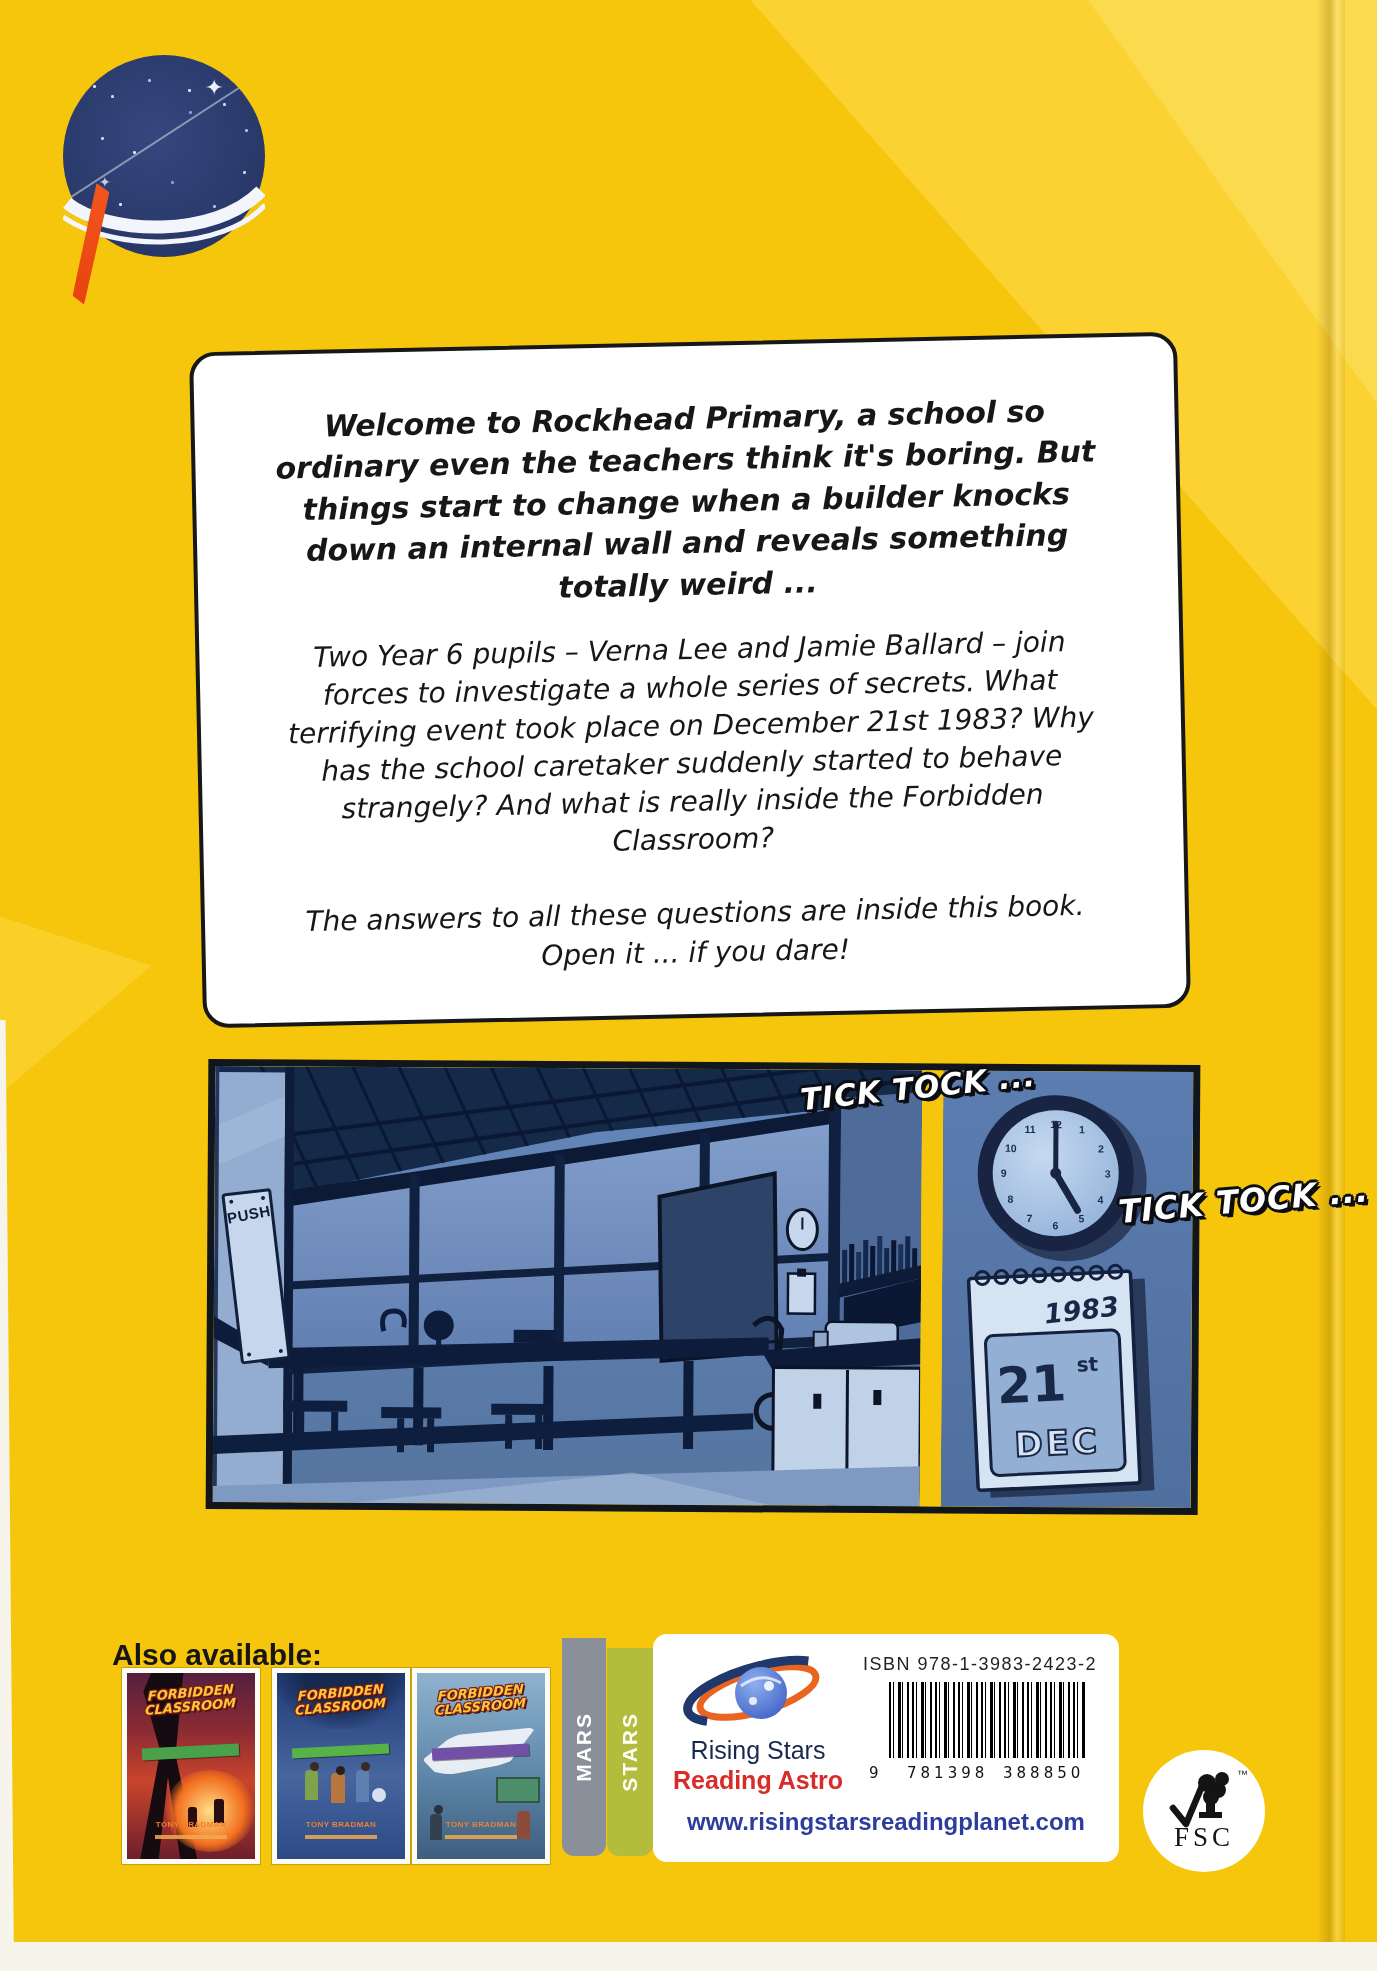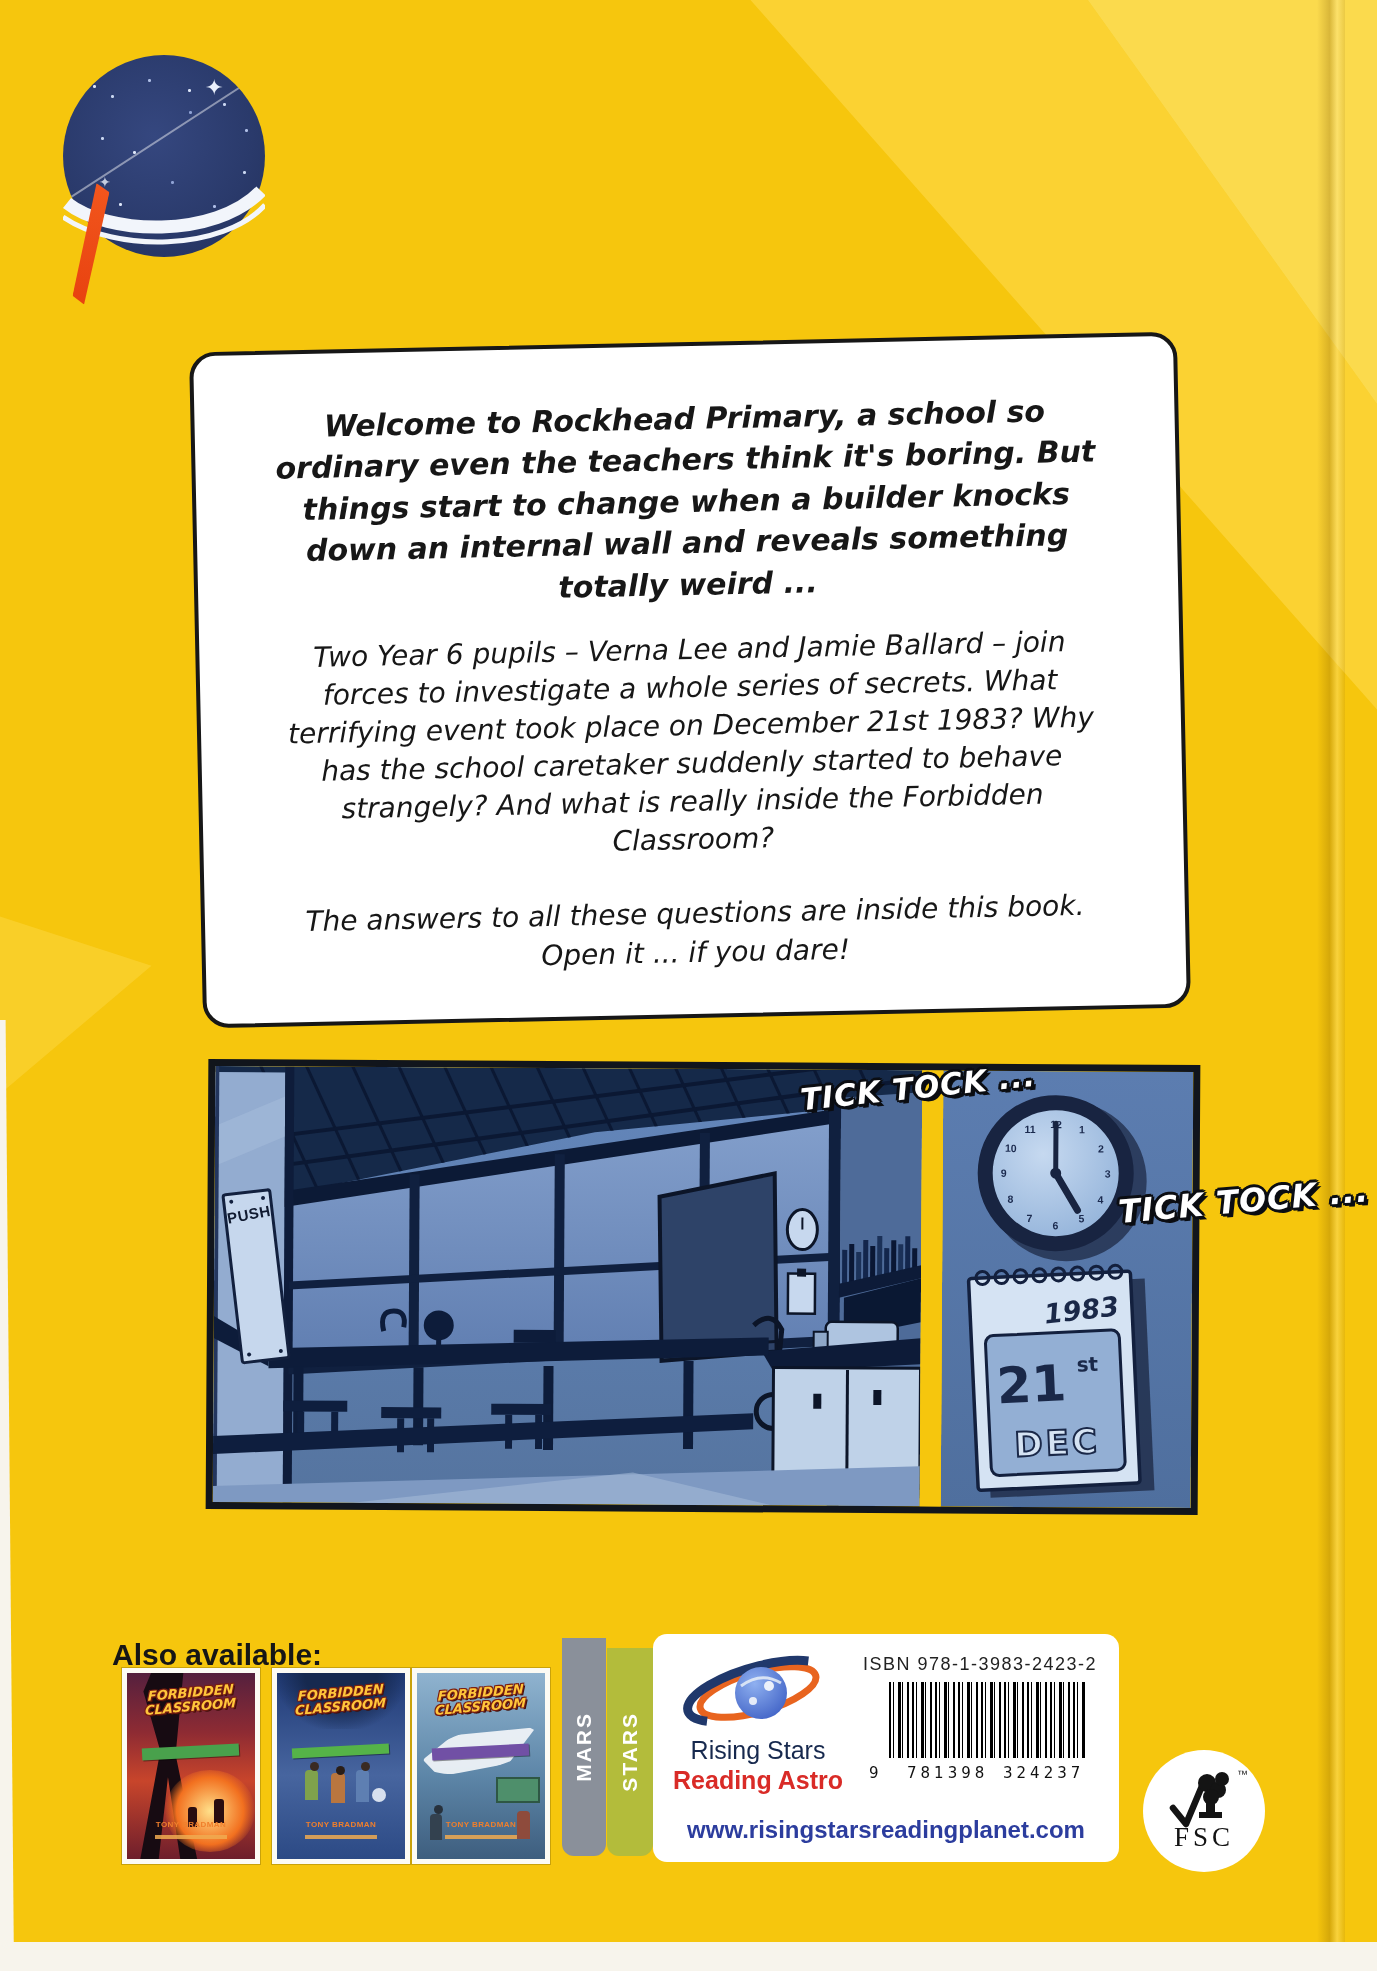--- a/index.html
+++ b/index.html
@@ -82,21 +82,21 @@
 
   .pubbox{left:653px;top:1634px;width:466px;height:228px;background:#FFFFFF;border-radius:14px;z-index:2;}
   .brand1{left:0;top:102px;width:210px;text-align:center;font-size:25px;font-weight:400;color:#17294E;}
   .brand2{left:0;top:132px;width:210px;text-align:center;font-size:25px;font-weight:700;color:#D92B27;}
   .isbn{left:196px;top:20px;width:262px;text-align:center;font-size:18px;letter-spacing:1.5px;color:#222;}
   .barcode{left:214px;top:48px;width:228px;height:106px;}
   .bars{position:absolute;left:22px;top:0;width:196px;height:76px;
      background:repeating-linear-gradient(90deg,#000 0 2px,#fff 2px 4px,#000 4px 5px,#fff 5px 9px,#000 9px 12px,#fff 12px 13px,#000 13px 14px,#fff 14px 18px,#000 18px 20px,#fff 20px 23px);}
   .bdigit{position:absolute;bottom:6px;font-size:15px;letter-spacing:4px;color:#111;font-family:"DejaVu Sans",sans-serif;}
   .bd9{left:2px;}  .bdg1{left:40px;} .bdg2{left:136px;}
-  .website{left:0;bottom:18px;width:100%;text-align:center;font-size:24px;font-weight:700;color:#2C3D9E;}
+  .website{left:0;bottom:26px;width:100%;text-align:center;font-size:24px;font-weight:700;color:#2C3D9E;}
 
   .fsc{left:1143px;top:1750px;width:122px;height:122px;border-radius:50%;background:#FFFFFF;z-index:2;}
 </style>
 </head>
 <body>
 
 <div id="page">
 
   <div class="streak streak1"></div>
   <div class="streak streak2"></div>
@@ -380,21 +380,21 @@
       <circle cx="88" cy="38" r="5" fill="#F2F5FB" opacity=".95"></circle>
       <circle cx="72" cy="53" r="4" fill="#F2F5FB" opacity=".9"></circle>
     </svg>
     <div class="abs brand1">Rising Stars</div>
     <div class="abs brand2">Reading Astro</div>
     <div class="abs isbn">ISBN 978-1-3983-2423-2</div>
     <div class="abs barcode">
       <div class="bars"></div>
       <span class="bdigit bd9">9</span>
       <span class="bdigit bdg1">781398</span>
-      <span class="bdigit bdg2">324237</span>
+      <span class="bdigit bdg2">388850</span>
     </div>
     <div class="abs website">www.risingstarsreadingplanet.com</div>
   </div>
 
   <div class="abs fsc">
     <svg width="122" height="122" viewBox="0 0 122 122">
       <path d="M 30,58 L 43,74 L 59,36" fill="none" stroke="#141414" stroke-width="6.5" stroke-linecap="round" stroke-linejoin="round"></path>
       <circle cx="64" cy="33" r="9" fill="#141414"></circle>
         <circle cx="75" cy="40" r="8" fill="#141414"></circle>
       <circle cx="68" cy="47" r="8" fill="#141414"></circle>

